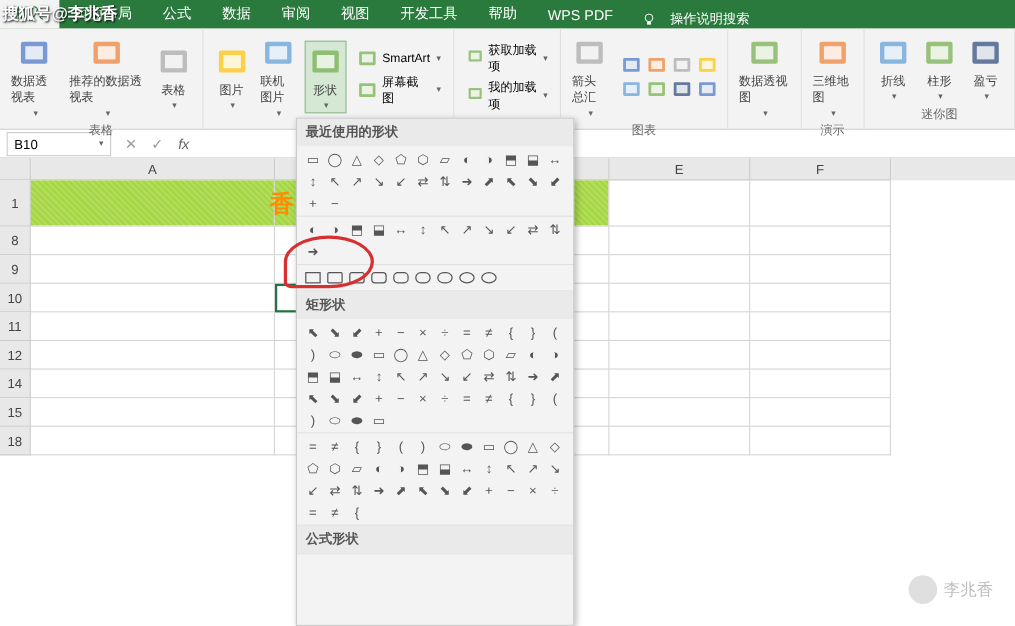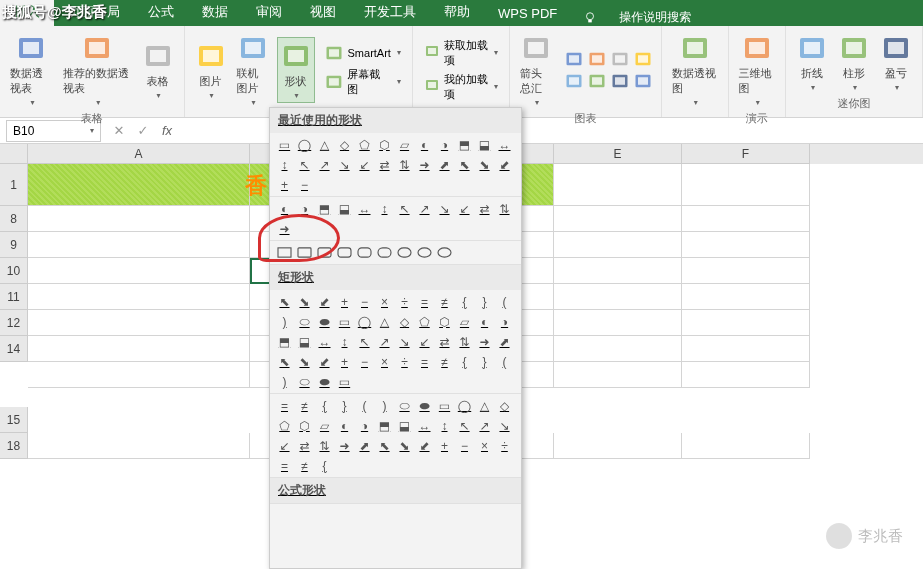--- a/index.html
+++ b/index.html
@@ -1,21 +1,21 @@
 <!DOCTYPE html>
 <html><head>
 <meta charset="utf-8">
 <style>
 * { margin:0; padding:0; box-sizing:border-box; font-family:"Microsoft YaHei",sans-serif; }
 body { width:923px; height:569px; overflow:hidden; background:#fff; position:relative; }
 .watermark { position:absolute; top:3px; left:2px; font-size:15px; font-weight:bold; color:#fff; text-shadow:1px 1px 2px #000; z-index:100; }
 .tabs { display:flex; background:#2a7a3d; height:26px; align-items:flex-end; }
 .tab { padding:5px 14px; font-size:13px; color:#fff; cursor:pointer; }
 .tab.active { background:#f3f3f3; color:#2a7a3d; }
-.search-hint { display:flex; align-items:center; color:#fff; font-size:12px; margin-left:12px; gap:22px; }
+.search-hint { display:flex; align-items:center; color:#fff; font-size:12px; margin-left:12px; gap:12px; }
 .bulb { width:14px; height:14px; }
 .ribbon { height:92px; background:#f3f3f3; border-bottom:1px solid #d4d4d4; display:flex; position:relative; }
 .group { border-right:1px solid #e0e0e0; padding:4px 8px; display:flex; flex-direction:column; justify-content:space-between; align-items:center; }
 .group-label { font-size:11px; color:#666; text-align:center; padding:2px 0; }
 .group-body { display:flex; gap:6px; align-items:center; flex:1; }
 .rbtn { display:flex; flex-direction:column; align-items:center; gap:2px; font-size:11px; color:#444; cursor:pointer; padding:2px; }
 .ricon { width:32px; height:32px; display:flex; align-items:center; justify-content:center; }
 .ricon-sm { width:20px; height:20px; }
 .stack { display:flex; flex-direction:column; gap:2px; font-size:11px; }
 .stack-item { display:flex; align-items:center; gap:4px; padding:1px 3px; cursor:pointer; }
@@ -39,21 +39,21 @@
 .shapes-panel { position:absolute; top:107px; left:269px; width:253px; background:#f3f3f3; border:1px solid #ccc; box-shadow:2px 2px 6px rgba(0,0,0,0.3); z-index:50; overflow:hidden; }
 .sp-section { border-bottom:1px solid #e0e0e0; }
 .sp-title { font-size:12px; font-weight:bold; color:#555; padding:4px 8px; background:#eaeaea; }
 .sp-grid { display:flex; flex-wrap:wrap; padding:3px 6px; gap:3px; }
 .sp-item { width:17px; height:17px; display:flex; align-items:center; justify-content:center; font-size:12px; color:#555; cursor:pointer; }
 .sp-item svg { width:15px; height:13px; }
 .red-circle { position:absolute; border:3px solid #d63030; border-radius:50% 50% 50% 10%; width:82px; height:48px; top:214px; left:258px; z-index:60; pointer-events:none; }
 .wechat { position:absolute; right:20px; bottom:20px; display:flex; align-items:center; gap:6px; opacity:0.65; z-index:70; }
 .wechat-icon { width:26px; height:26px; border-radius:50%; background:#cfcfcf; }
 .wechat-text { font-size:15px; color:#999; }
-.shapes-panel { height:462px;text-decoration:underline; }
+.shapes-panel { height:462px; }
 </style>
 </head>
 <body>
 
 <div class="watermark">搜狐号@李兆香</div>
 
 <div class="tabs">
   <div class="tab active">插入</div>
   <div class="tab">页面布局</div>
   <div class="tab">公式</div>
@@ -382,21 +382,21 @@
       <div class="row">
         <div class="rh" style="height: 26px; line-height: 26px;">14</div>
         <div class="cell" style="width: 222px; height: 26px;"></div>
         <div class="cell" style="width: 48px; height: 26px;"></div>
         <div class="cell" style="width: 128px; height: 26px;"></div>
         <div class="cell" style="width: 128px; height: 26px;"></div>
         <div class="cell" style="width: 128px; height: 26px;"></div>
         <div class="cell" style="width: 128px; height: 26px;"></div>
       </div>
       <div class="row">
-        <div class="rh" style="height: 26px; line-height: 26px; margin-top: 45px;">15</div>
+        <div class="rh" style="height: 26px; line-height: 26px;">15</div>
         <div class="cell" style="width: 222px; height: 26px;"></div>
         <div class="cell" style="width: 48px; height: 26px;"></div>
         <div class="cell" style="width: 128px; height: 26px;"></div>
         <div class="cell" style="width: 128px; height: 26px;"></div>
         <div class="cell" style="width: 128px; height: 26px;"></div>
         <div class="cell" style="width: 128px; height: 26px;"></div>
       </div>
       <div class="row">
         <div class="rh" style="height: 26px; line-height: 26px;">18</div>
         <div class="cell" style="width: 222px; height: 26px;"></div>

